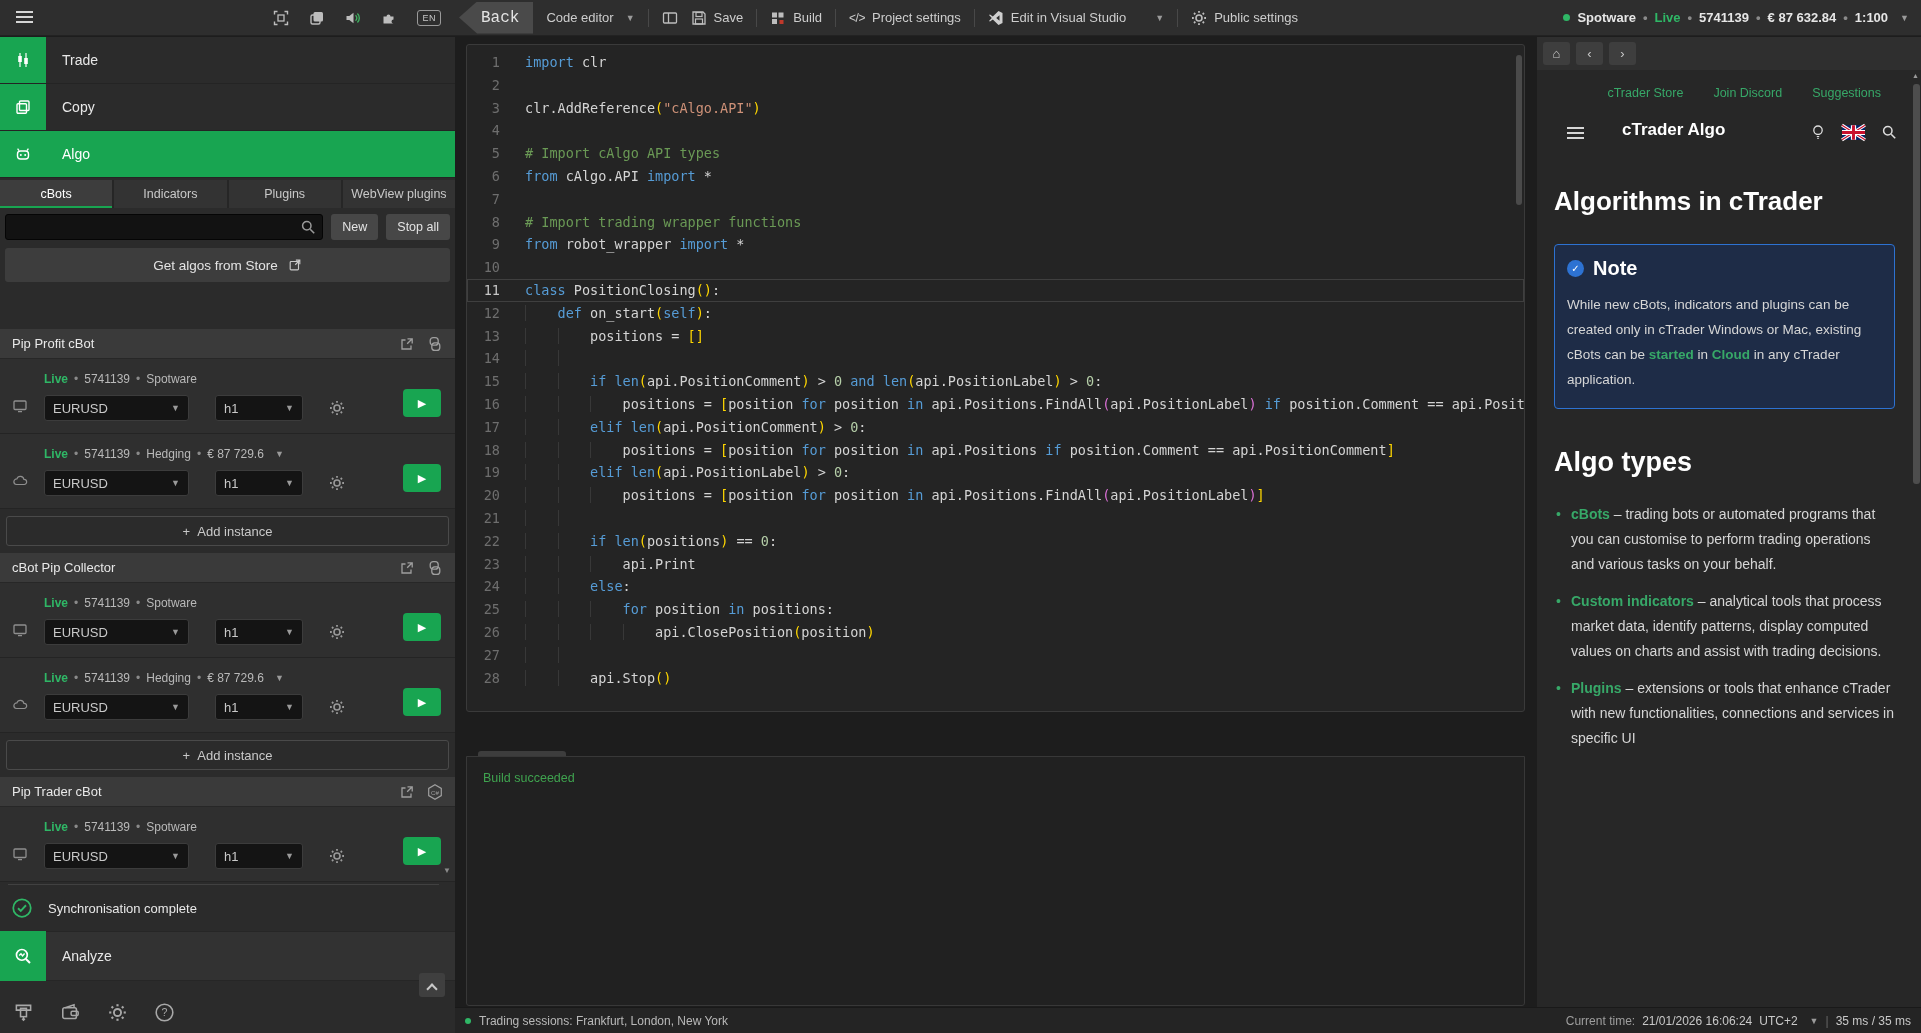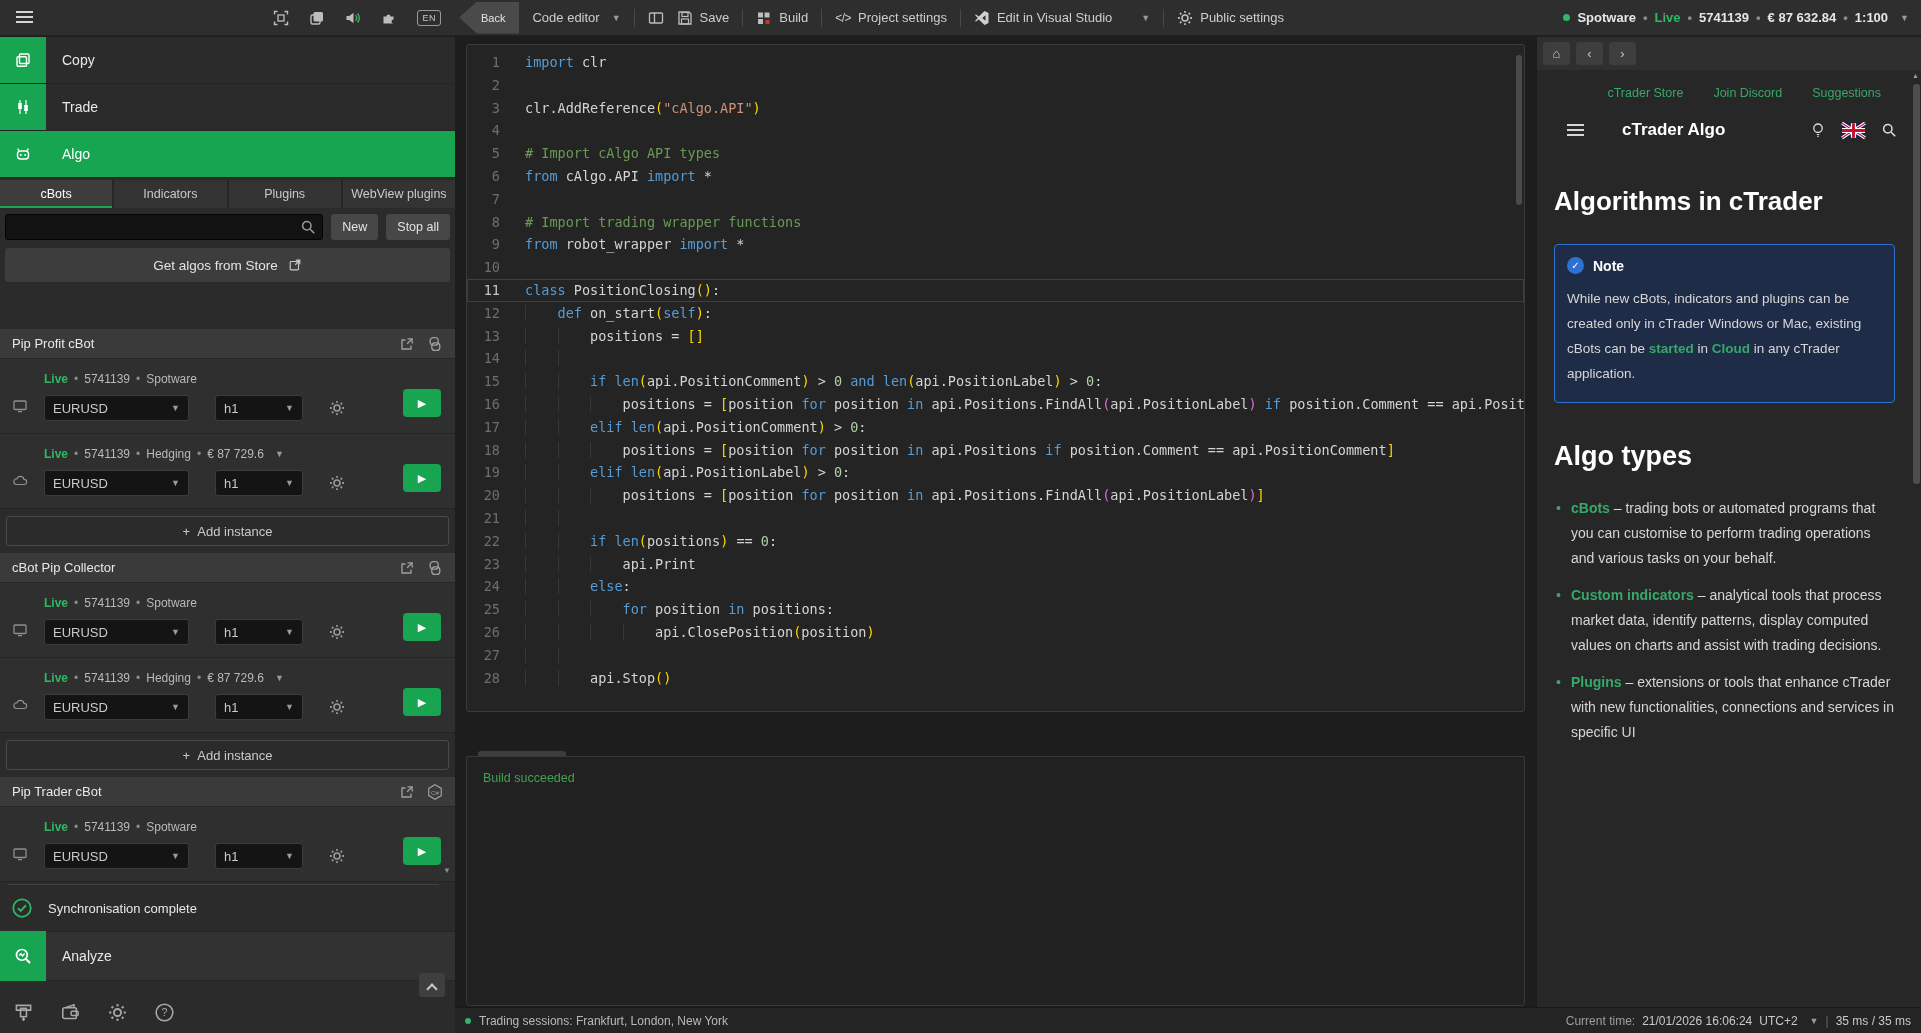--- a/index.html
+++ b/index.html
@@ -14,22 +14,22 @@
     border-bottom:1px solid #222; display:flex; align-items:center; }
   .tb-left { width:455px; height:100%; display:flex; align-items:center; padding:0 10px; position:relative; }
   .burger { width:17px; height:13px; display:inline-block; position:relative; margin-left:6px; cursor:pointer; }
   .burger i { position:absolute; left:0; width:17px; height:2px; background:#d6d6d6; }
   .burger i:nth-child(1){top:0} .burger i:nth-child(2){top:5px} .burger i:nth-child(3){top:10px}
   .tb-lefticons { position:absolute; right:14px; display:flex; align-items:center; gap:20px; }
   .langbadge { border:1px solid #9a9a9a; border-radius:3px; color:#c7c7c7; font-size:9px;
     padding:2px 4px; letter-spacing:.5px; }
   .tb-main { display:flex; align-items:center; gap:13px; padding-left:4px; }
   .backbtn { background:#4a4a4a; color:#e3e3e3; height:32px; padding:0 14px 0 22px; border:none;
-    font-size:11px; clip-path:polygon(18px 0,100% 0,100% 100%,18px 100%,0 50%); cursor:pointer;
-    font-family:Liberation Sans, sans-serif; }
+    font-size:16px; clip-path:polygon(18px 0,100% 0,100% 100%,18px 100%,0 50%); cursor:pointer;
+    font-family:Liberation Mono, monospace; }
   .tb-item { display:flex; align-items:center; gap:7px; color:#cdcdcd; cursor:pointer; white-space:nowrap; }
   .caret { color:#9a9a9a; font-size:9px; margin-left:5px; }
   .tb-sep { width:1px; height:18px; background:#484848; }
   .codetag { color:#cdcdcd; font-size:12px; letter-spacing:-.5px; }
   .tb-account { position:absolute; right:12px; display:flex; align-items:center; gap:7px; font-size:13px;
     color:#e6e6e6; font-weight:bold; }
   .dotgreen { width:7px; height:7px; border-radius:50%; background:#2fb766; display:inline-block; }
   .mdot { color:#8a8a8a; }
   .live { color:#2fb766; font-weight:bold; }
 
@@ -131,31 +131,31 @@
   
   #rightpanel { position:absolute; left:1537px; top:37px; width:384px; height:970px; background:#2f2f2f; }
   .rp-toolbar { height:32px; display:flex; align-items:center; gap:6px; padding:4px 6px; }
   .rp-btn { width:27px; height:23px; background:#3e3e3e; border:none; border-radius:3px; color:#c9c9c9;
     cursor:pointer; font-size:13px; display:flex; align-items:center; justify-content:center; }
   .rp-web { position:absolute; top:33px; left:0; right:0; bottom:0; background:#272727; overflow:hidden; }
   .rp-scroll { position:absolute; right:1px; top:14px; width:7px; height:400px; background:#4d4d4d; border-radius:3px; }
   .rp-scrollarrow { position:absolute; right:2px; top:2px; color:#9a9a9a; font-size:7px; }
   .rp-links { display:flex; justify-content:flex-end; gap:30px; padding:16px 40px 0 0; }
   .rp-links a { color:#37a868; font-size:12.5px; text-decoration:none; cursor:pointer; }
-  .rp-titlerow { display:flex; align-items:center; margin-top:20px; padding:0 24px; gap:14px; }
+  .rp-titlerow { display:flex; align-items:flex-end; margin-top:20px; padding:0 24px; gap:14px; }
   .rp-title { font-size:17px; font-weight:bold; color:#fff; margin-left:24px; flex:1; }
   .rp-icons { display:flex; align-items:center; gap:16px; }
   .rp-content { padding:0 26px 0 17px; }
   .rp-h1 { font-size:26px; font-weight:bold; color:#fff; margin-top:46px; }
   .rp-p { font-size:14.5px; line-height:25px; color:#d6d6d6; margin-top:34px; }
   .notebox { margin-top:27px; border:1px solid #2d72d2; border-radius:4px; background:#1e2c47; padding:12px 12px 16px 12px; }
   .notehdr { display:flex; align-items:center; gap:9px; }
   .noteic { width:17px; height:17px; border-radius:50%; background:#2d72d2; color:#fff; font-size:10px;
     display:flex; align-items:center; justify-content:center; flex:none; }
-  .notehdr b { color:#fff; font-size:14px; }
+  .notehdr b { color:#fff; font-size:20px; }
   .notebody { font-size:13.5px; line-height:25px; color:#d6d6d6; margin-top:12px; }
   .notebody a, .rp-bullets a { color:#37a868; text-decoration:none; font-weight:bold; cursor:pointer; }
   .rp-h2 { font-size:27px; font-weight:bold; color:#fff; margin-top:38px; }
   .rp-bullets { list-style:none; margin-top:24px; }
   .rp-bullets li { position:relative; padding-left:17px; font-size:14px; line-height:25px; color:#d6d6d6;
     margin-bottom:12px; }
   .rp-bullets li::before { content:"•"; position:absolute; left:2px; color:#37a868; }
 </style>
 </head>
 <body>
@@ -294,36 +294,36 @@
       <span class="mdot">•</span>
     <span>1:100</span>
     <span class="caret">▼</span>
   </div>
 </header>
 
 <aside id="sidebar">
   <div class="nav-item">
     <span class="nav-ic">
       <svg class="ic" viewBox="0 0 16 16">
-        <rect x="4.5" y="2" width="9.5" height="9.5" rx="1" fill="none" stroke="#fff" stroke-width="1.4"></rect>
-        <rect x="2" y="4.8" width="9.5" height="9.5" rx="1" fill="none" stroke="#fff" stroke-width="1.4"></rect>
-      </svg>
-    </span>
-    <span class="nav-label">Copy</span>
-  </div>
-  <div class="nav-item">
-    <span class="nav-ic">
-      <svg class="ic" viewBox="0 0 16 16">
         <line x1="5" y1="1" x2="5" y2="15" stroke="#fff" stroke-width="1.2"></line>
         <rect x="3.2" y="4" width="3.6" height="6" fill="#fff"></rect>
         <line x1="11" y1="1" x2="11" y2="15" stroke="#fff" stroke-width="1.2"></line>
         <rect x="9.2" y="6" width="3.6" height="6" fill="#fff"></rect>
       </svg>
     </span>
     <span class="nav-label">Trade</span>
+  </div>
+  <div class="nav-item">
+    <span class="nav-ic">
+      <svg class="ic" viewBox="0 0 16 16">
+        <rect x="4.5" y="2" width="9.5" height="9.5" rx="1" fill="none" stroke="#fff" stroke-width="1.4"></rect>
+        <rect x="2" y="4.8" width="9.5" height="9.5" rx="1" fill="none" stroke="#fff" stroke-width="1.4"></rect>
+      </svg>
+    </span>
+    <span class="nav-label">Copy</span>
   </div>
   <div class="nav-item active">
     <span class="nav-ic">
       <svg class="ic" viewBox="0 0 16 16">
         <rect x="2.5" y="5" width="11" height="8" rx="3" fill="none" stroke="#fff" stroke-width="1.4"></rect>
         <circle cx="5.8" cy="9" r="1" fill="#fff"></circle>
           <circle cx="10.2" cy="9" r="1" fill="#fff"></circle>
         <line x1="4" y1="4.6" x2="2.6" y2="2.6" stroke="#fff" stroke-width="1.3"></line>
         <line x1="12" y1="4.6" x2="13.4" y2="2.6" stroke="#fff" stroke-width="1.3"></line>
       </svg>

